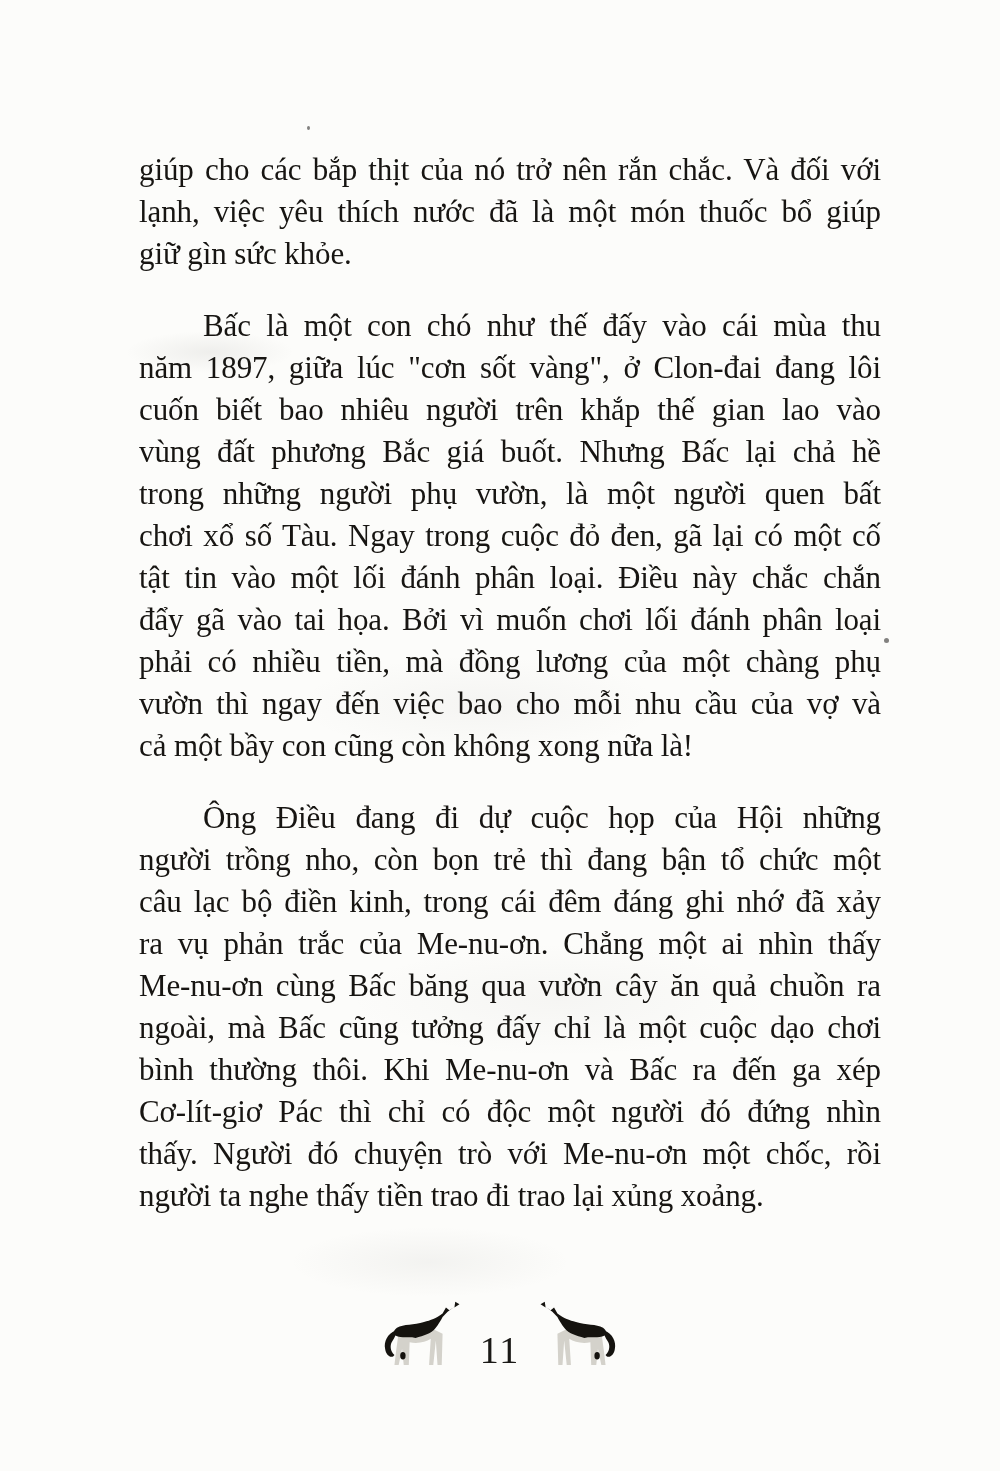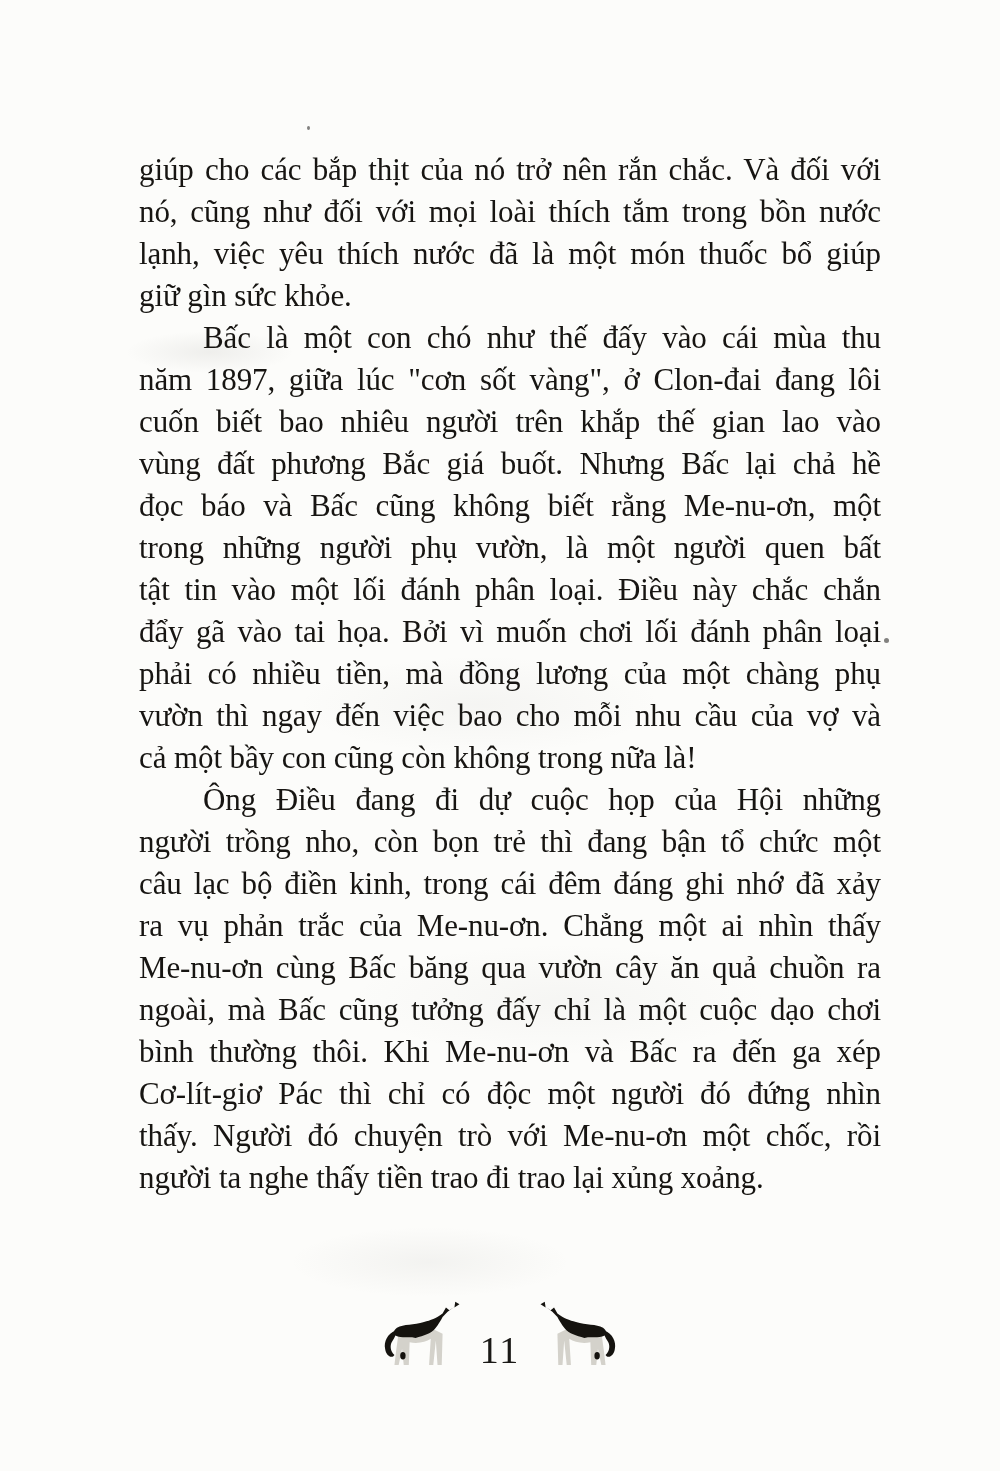--- a/index.html
+++ b/index.html
@@ -30,21 +30,21 @@
     line-height: 42px;
   }
   .paragraph { margin: 0; }
   .line {
     text-align: justify;
     text-align-last: justify;
     white-space: normal;
     letter-spacing: -0.1px;
   }
   .line.last { text-align-last: left; }
-  .line.indent { padding-left: 64px; }
+  .line.indent { padding-left: 64px; margin-top: 30px; }
   .footer {
     position: absolute;
     top: 1296px;
     left: 0;
     width: 100%;
     height: 84px;
     display: flex;
     justify-content: center;
     align-items: center;
     gap: 13px;
@@ -72,36 +72,35 @@
 <body>
 
 <div class="page">
 
   <div class="speck s1"></div>
   <div class="speck s2"></div>
 
   <div class="textblock" id="textblock">
       <div class="paragraph">
         <div class="line">giúp cho các bắp thịt của nó trở nên rắn chắc. Và đối với</div>
-        <div class="line">nó, cũng như đối với mọi loài thích tắm trong bồn nước</div>
         <div class="line">lạnh, việc yêu thích nước đã là một món thuốc bổ giúp</div>
         <div class="line last">giữ gìn sức khỏe.</div>
       </div>
       <div class="paragraph">
         <div class="line indent">Bấc là một con chó như thế đấy vào cái mùa thu</div>
         <div class="line">năm 1897, giữa lúc "cơn sốt vàng", ở Clon-đai đang lôi</div>
         <div class="line">cuốn biết bao nhiêu người trên khắp thế gian lao vào</div>
         <div class="line">vùng đất phương Bắc giá buốt. Nhưng Bấc lại chả hề</div>
-        <div class="line">đọc báo và Bấc cũng không biết rằng Me-nu-ơn, một</div>
         <div class="line">trong những người phụ vườn, là một người quen bất</div>
+        <div class="line">chơi xổ số Tàu. Ngay trong cuộc đỏ đen, gã lại có một cố</div>
         <div class="line">tật tin vào một lối đánh phân loại. Điều này chắc chắn</div>
         <div class="line">đẩy gã vào tai họa. Bởi vì muốn chơi lối đánh phân loại</div>
         <div class="line">phải có nhiều tiền, mà đồng lương của một chàng phụ</div>
         <div class="line">vườn thì ngay đến việc bao cho mỗi nhu cầu của vợ và</div>
-        <div class="line last">cả một bầy con cũng còn không trong nữa là!</div>
+        <div class="line last">cả một bầy con cũng còn không xong nữa là!</div>
       </div>
       <div class="paragraph">
         <div class="line indent">Ông Điều đang đi dự cuộc họp của Hội những</div>
         <div class="line">người trồng nho, còn bọn trẻ thì đang bận tổ chức một</div>
         <div class="line">câu lạc bộ điền kinh, trong cái đêm đáng ghi nhớ đã xảy</div>
         <div class="line">ra vụ phản trắc của Me-nu-ơn. Chẳng một ai nhìn thấy</div>
         <div class="line">Me-nu-ơn cùng Bấc băng qua vườn cây ăn quả chuồn ra</div>
         <div class="line">ngoài, mà Bấc cũng tưởng đấy chỉ là một cuộc dạo chơi</div>
         <div class="line">bình thường thôi. Khi Me-nu-ơn và Bấc ra đến ga xép</div>
         <div class="line">Cơ-lít-giơ Pác thì chỉ có độc một người đó đứng nhìn</div>

